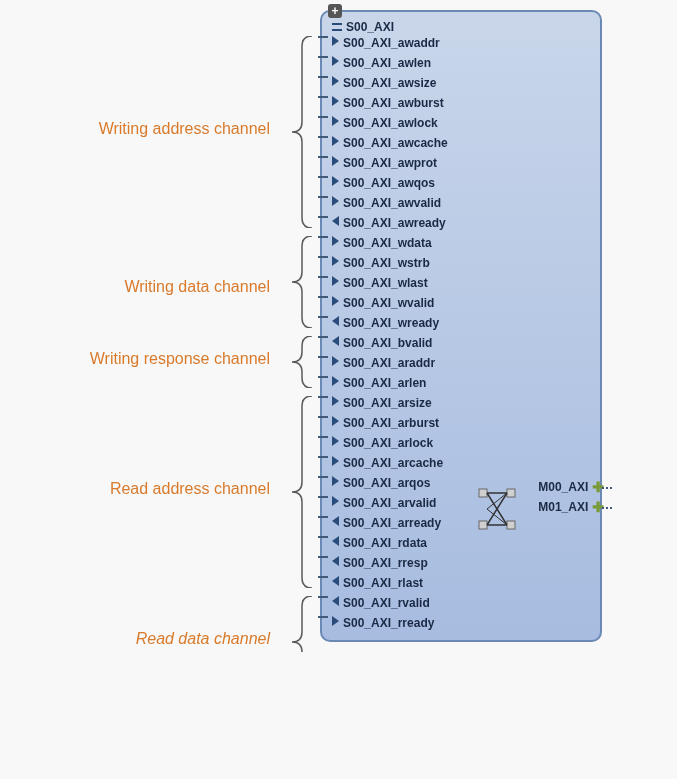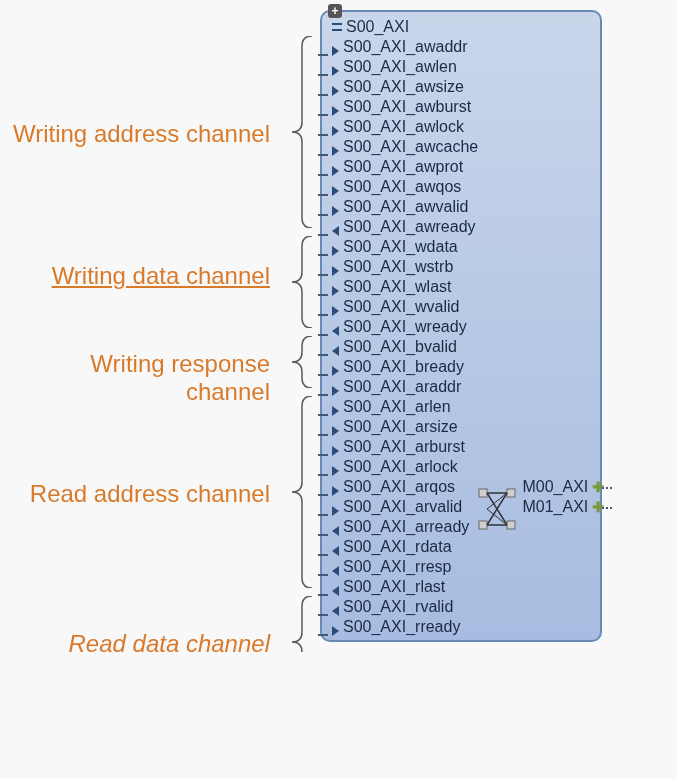--- a/index.html
+++ b/index.html
@@ -18,21 +18,21 @@
   .labels-col {
     width: 310px;
     position: relative;
   }
   .channel-label {
     position: absolute;
     left: 0;
     width: 260px;
     text-align: right;
     color: #d97a2b;
-    font-size: 24px;
+    font-size: 16px;
     font-weight: 400;
     display: flex;
     align-items: center;
     justify-content: flex-end;
   }
   .brace {
     position: absolute;
     stroke: #5a5a5a;
     stroke-width: 1.5;
     fill: none;
@@ -55,21 +55,21 @@
     color: #fff;
     border-radius: 3px;
     text-align: center;
     line-height: 14px;
     font-weight: bold;
     font-size: 12px;
     cursor: pointer;
   }
   .pin-row {
     display: flex;
-    align-items: flex-end;
+    align-items: flex-start;
     height: 20px;
     position: relative;
   }
   .tick {
     position: absolute;
     left: -8px;
     width: 10px;
     height: 0;
     border-top: 2px solid #415a7a;
   }
@@ -85,21 +85,22 @@
     border-bottom: 5px solid transparent;
     border-left: 7px solid #2a4c7a;
   }
   .arrow.out {
     border-top: 5px solid transparent;
     border-bottom: 5px solid transparent;
     border-right: 7px solid #2a4c7a;
   }
   .pin-name {
     color: #1a2a44;
-    font-size: 16px;
+    font-size: 12px;
+    font-weight: bold;
   }
   .center-icon {
     position: absolute;
     left: 155px;
     top: 475px;
   }
   .master-ports {
     position: absolute;
     right: -4px;
     top: 465px;
@@ -146,21 +147,21 @@
 </style>
 </head>
 <body>
 
 <div class="container">
   <div class="labels-col" id="labels-col">
       <div class="channel-label" style="top: 110px;">Writing address channel</div>
       <svg class="brace" width="40" height="192" style="position: absolute; left: 270px; top: 26px;">
         <path d="M32 0 Q22 0 22 10 L22 86 Q22 96 12 96 Q22 96 22 106 L22 182 Q22 192 32 192"></path>
       </svg>
-      <div class="channel-label" style="top: 252px; text-decoration: underline;">Writing data channel</div>
+      <div class="channel-label" style="top: 268px;">Writing data channel</div>
       <svg class="brace" width="40" height="92" style="position: absolute; left: 270px; top: 226px;">
         <path d="M32 0 Q22 0 22 10 L22 36 Q22 46 12 46 Q22 46 22 56 L22 82 Q22 92 32 92"></path>
       </svg>
       <div class="channel-label" style="top: 340px;">Writing response channel</div>
       <svg class="brace" width="40" height="52" style="position: absolute; left: 270px; top: 326px;">
         <path d="M32 0 Q22 0 22 10 L22 16 Q22 26 12 26 Q22 26 22 36 L22 42 Q22 52 32 52"></path>
       </svg>
       <div class="channel-label" style="top: 470px;">Read address channel</div>
       <svg class="brace" width="40" height="192" style="position: absolute; left: 270px; top: 386px;">
         <path d="M32 0 Q22 0 22 10 L22 86 Q22 96 12 96 Q22 96 22 106 L22 182 Q22 192 32 192"></path>
@@ -253,25 +254,20 @@
           <span class="pin-name">S00_AXI_wready</span>
         </div>
         <div class="pin-row">
           <span class="tick"></span>
           <span class="arrow out"></span>
           <span class="pin-name">S00_AXI_bvalid</span>
         </div>
         <div class="pin-row">
           <span class="tick"></span>
           <span class="arrow in"></span>
-          <span class="pin-name">S00_AXI_bready</span>
-        </div>
-        <div class="pin-row">
-          <span class="tick"></span>
-          <span class="arrow in"></span>
           <span class="pin-name">S00_AXI_araddr</span>
         </div>
         <div class="pin-row">
           <span class="tick"></span>
           <span class="arrow in"></span>
           <span class="pin-name">S00_AXI_arlen</span>
         </div>
         <div class="pin-row">
           <span class="tick"></span>
           <span class="arrow in"></span>
@@ -279,20 +275,25 @@
         </div>
         <div class="pin-row">
           <span class="tick"></span>
           <span class="arrow in"></span>
           <span class="pin-name">S00_AXI_arburst</span>
         </div>
         <div class="pin-row">
           <span class="tick"></span>
           <span class="arrow in"></span>
           <span class="pin-name">S00_AXI_arlock</span>
+        </div>
+        <div class="pin-row">
+          <span class="tick"></span>
+          <span class="arrow in"></span>
+          <span class="pin-name">S00_AXI_arcache</span>
         </div>
         <div class="pin-row">
           <span class="tick"></span>
           <span class="arrow in"></span>
           <span class="pin-name">S00_AXI_arqos</span>
         </div>
         <div class="pin-row">
           <span class="tick"></span>
           <span class="arrow in"></span>
           <span class="pin-name">S00_AXI_arvalid</span>

